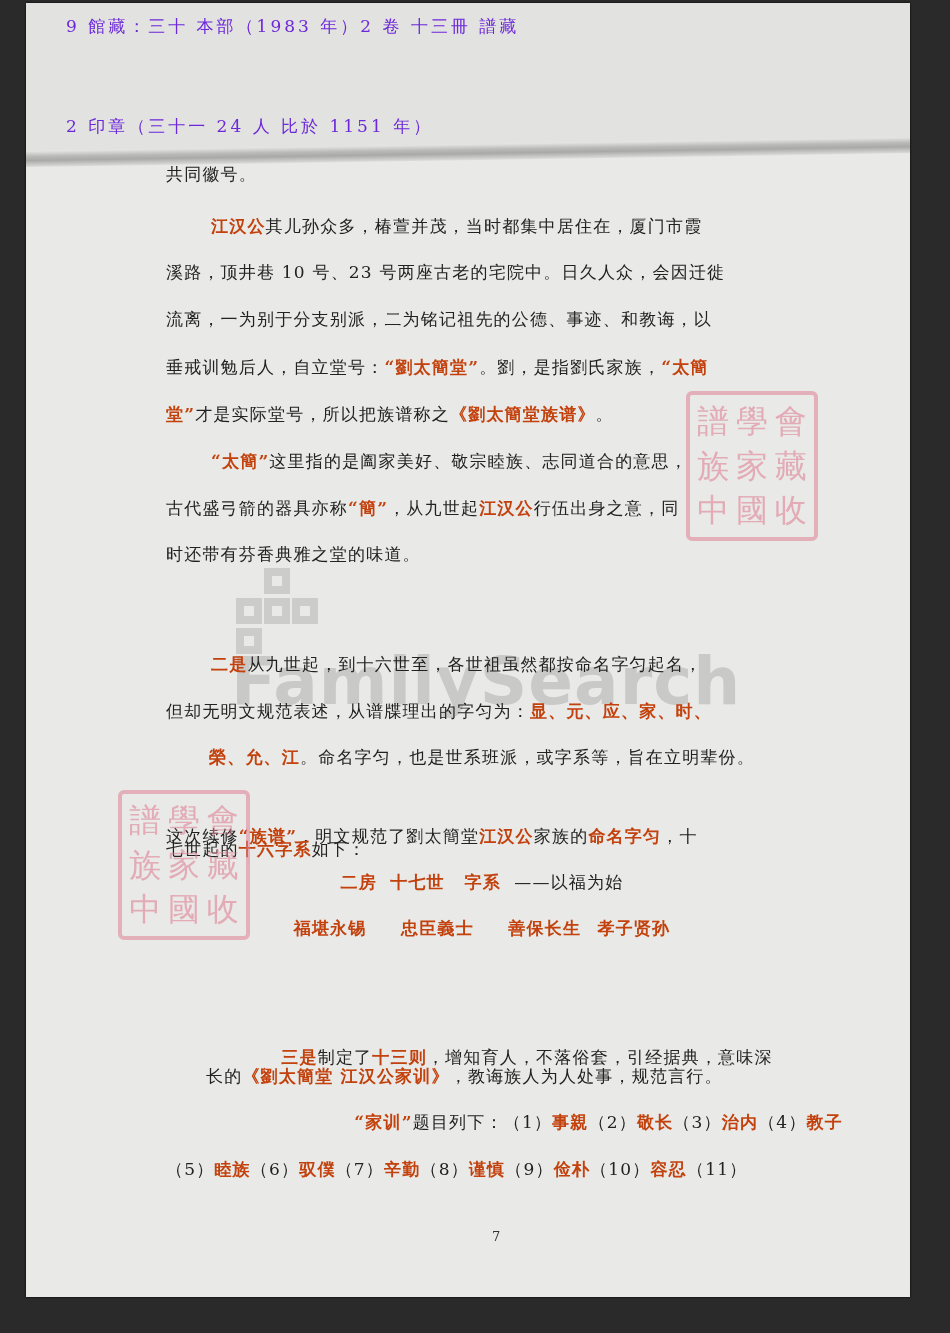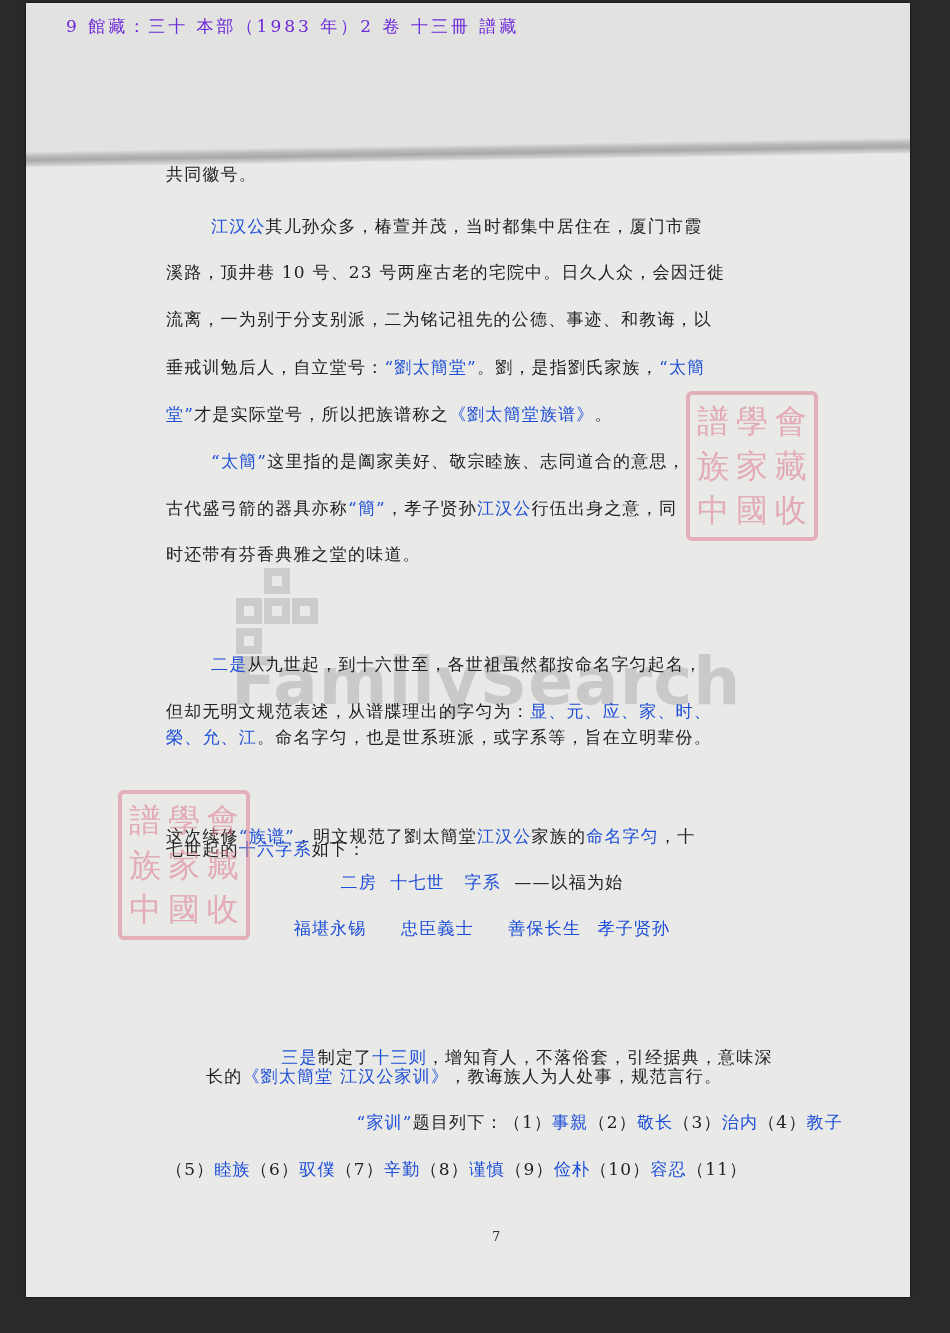--- a/index.html
+++ b/index.html
@@ -18,21 +18,21 @@
     position: absolute; left: 0; right: 0; top: 148px; height: 16px;
     background: linear-gradient(180deg, #e6e6e4 0%, #b9b9b7 35%, #a9a9a7 60%, #dcdcda 100%);
     transform: skewY(-0.9deg); transform-origin: left top;
   }
   .page .under-sheet { position: absolute; left: 0; right: 0; top: 0; height: 150px; background: #e2e2e0; }
   .bleed { position: absolute; color: #6d28d9; font-size: 17px; letter-spacing: 3px; white-space: nowrap; }
   .line {
     position: absolute; left: 140px; width: 632px;
     font-size: 17px; color: #222; white-space: nowrap; letter-spacing: 1.2px;
   }
-  .line b { font-weight: normal; color: #1d4ed8; }
+  .line b { font-weight: bold; color: #c2410c; }
   .indent { padding-left: 45px; }
   .center { text-align: center; }
   .seal {
     position: absolute; width: 132px; height: 150px;
     border: 4px solid rgba(222,130,150,0.55);
     border-radius: 6px;
     box-sizing: border-box;
     color: rgba(220,120,140,0.55);
     display: grid; grid-template-columns: repeat(3, 1fr); grid-template-rows: repeat(3,1fr);
     font-size: 32px; text-align: center; line-height: 44px;
@@ -46,45 +46,46 @@
   .wm-logo { position: absolute; left: 210px; top: 565px; width: 90px; height: 100px; }
   .wm-logo div { position: absolute; border: 8px solid rgba(120,120,120,0.25); box-sizing: border-box; }
   .pagenum { position: absolute; left: 466px; top: 1226px; font-size: 13px; color: #333; }
 </style>
 </head>
 <body>
 
 <div class="page">
   <div class="under-sheet">
     <div class="bleed" style="left:40px;top:12px">9  館藏：三十 本部（1983 年）2 卷 十三冊 譜藏</div>
+    <div class="bleed" style="left:40px;top:112px">2  印章（三十一 24 人 比於 1151 年）</div>
   </div>
   <div class="fold"></div>
 
   <div class="wm-logo">
     <div style="left:28px;top:0;width:26px;height:26px"></div>
     <div style="left:0;top:30px;width:26px;height:26px"></div>
     <div style="left:28px;top:30px;width:26px;height:26px"></div>
     <div style="left:56px;top:30px;width:26px;height:26px"></div>
     <div style="left:0;top:60px;width:26px;height:26px"></div>
   </div>
   <div class="watermark">FamilySearch</div>
 
   <div id="body-lines">
       <div class="line" style="top: 160px;"><span>共同徽号。</span></div>
       <div class="line indent" style="top: 212px;"><b>江汉公</b><span>其儿孙众多，椿萱并茂，当时都集中居住在，厦门市霞</span></div>
       <div class="line" style="top: 258px;"><span>溪路，顶井巷 10 号、23 号两座古老的宅院中。日久人众，会因迁徙</span></div>
       <div class="line" style="top: 305px;"><span>流离，一为别于分支别派，二为铭记祖先的公德、事迹、和教诲，以</span></div>
       <div class="line" style="top: 353px;"><span>垂戒训勉后人，自立堂号：</span><b>“劉太簡堂”</b><span>。劉，是指劉氏家族，</span><b>“太簡</b></div>
       <div class="line" style="top: 400px;"><b>堂”</b><span>才是实际堂号，所以把族谱称之</span><b>《劉太簡堂族谱》</b><span>。</span></div>
       <div class="line indent" style="top: 447px;"><b>“太簡”</b><span>这里指的是阖家美好、敬宗睦族、志同道合的意思，</span></div>
-      <div class="line" style="top: 494px;"><span>古代盛弓箭的器具亦称</span><b>“簡”</b><span>，孝子贤孙</span><b>江汉公</b><span>行伍出身之意，同</span></div>
+      <div class="line" style="top: 494px;"><span>古代盛弓箭的器具亦称</span><b>“簡”</b><span>，从九世起</span><b>江汉公</b><span>行伍出身之意，同</span></div>
       <div class="line" style="top: 540px;"><span>时还带有芬香典雅之堂的味道。</span></div>
       <div class="line indent" style="top: 650px;"><b>二是</b><span>从九世起，到十六世至，各世祖虽然都按命名字匀起名，</span></div>
       <div class="line" style="top: 697px;"><span>但却无明文规范表述，从谱牒理出的字匀为：</span><b>显、元、应、家、时、</b></div>
-      <div class="line" style="top: 723px;"><b>榮、允、江</b><span>。命名字匀，也是世系班派，或字系等，旨在立明辈份。</span></div>
+      <div class="line" style="top: 743px; text-align: center;"><b>榮、允、江</b><span>。命名字匀，也是世系班派，或字系等，旨在立明辈份。</span></div>
       <div class="line" style="top: 822px;"><span>这次续修</span><b>“族谱”</b><span>，明文规范了劉太簡堂</span><b>江汉公</b><span>家族的</span><b>命名字匀</b><span>，十</span></div>
       <div class="line" style="top: 835px;"><span>七世起的</span><b>十六字系</b><span>如下：</span></div>
       <div class="line indent" style="top: 1043px; text-align: center;"><b>三是</b><span>制定了</span><b>十三则</b><span>，增知育人，不落俗套，引经据典，意味深</span></div>
       <div class="line" style="top: 1062px; margin-left: 40px;"><span>长的</span><b>《劉太簡堂 江汉公家训》</b><span>，教诲族人为人处事，规范言行。</span></div>
       <div class="line indent" style="top: 1108px; text-align: right;"><b>“家训”</b><span>题目列下：（1）</span><b>事親</b><span>（2）</span><b>敬长</b><span>（3）</span><b>治内</b><span>（4）</span><b>教子</b></div>
       <div class="line" style="top: 1155px;"><span>（5）</span><b>睦族</b><span>（6）</span><b>驭僕</b><span>（7）</span><b>辛勤</b><span>（8）</span><b>谨慎</b><span>（9）</span><b>俭朴</b><span>（10）</span><b>容忍</b><span>（11）</span></div>
     </div>
 
   <div class="line center" style="top:868px">
     <b>二房</b>&nbsp;

